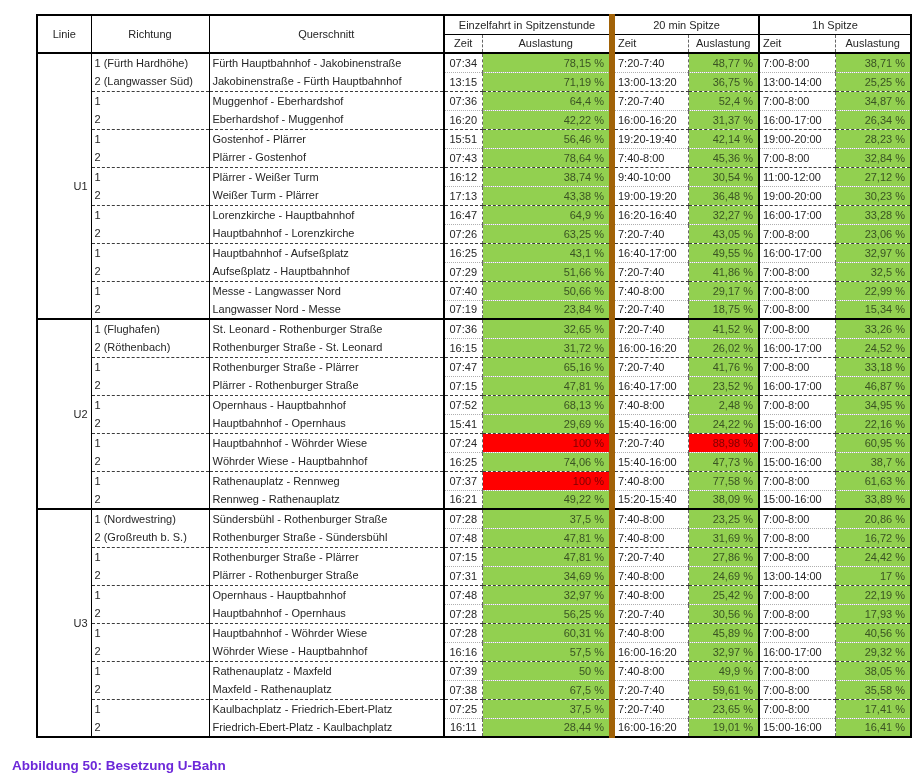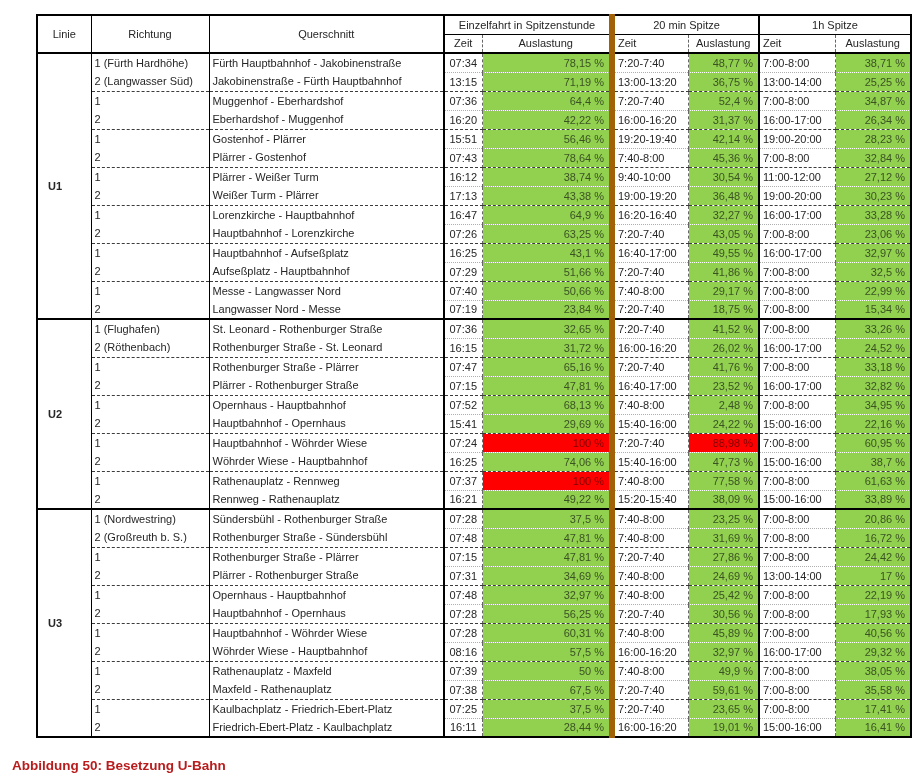--- a/index.html
+++ b/index.html
@@ -50,41 +50,40 @@
   .hgroup  { border-bottom: 1px solid #000; }
   .hmain   { border-bottom: 2px solid #000; }
   tr.hsub th { border-bottom: 2px solid #000; }
   
   tr.inner td.val   { border-bottom: 1px dotted #aeaeae; }
   tr.pairend td     { border-bottom: 1px dashed #3c3c3c; }
   tr.groupend td    { border-bottom: 2px solid #000; }
   td.linie-cell {
     border-bottom: 2px solid #000;
     vertical-align: middle;
-    text-align: left;
+    text-align: right;
     padding-left: 10px;
-    font-weight: bold;
   }
   
   td.ausl {
     background: var(--green, #92D050);
     color: var(--green-text, #3a5323);
     text-align: right;
     padding-right: 5px;
   }
   td.ausl.red {
     background: var(--red, #FF0000);
     color: var(--red-text, #7d0000);
   }
   td.tcell { text-align: left; }
   .caption {
     margin: 20px 17px 0 12px;
     font-size: 13.5px;
     font-weight: bold;
-    color: #b91c1c;
+    color: #6d28d9;
     font-family: "Liberation Sans", sans-serif;
   }
 </style>
 </head>
 <body>
 
 <div class="page">
 
   <table class="besetzung">
     <colgroup>
@@ -290,21 +289,21 @@
           <td class="c-a3 val ausl">33,18 %</td>
         </tr>
         <tr class="pairend">
           <td class="c-richtung tcell">2</td>
           <td class="c-quer tcell">Plärrer - Rothenburger Straße</td>
           <td class="c-z1 val zeit">07:15</td>
           <td class="c-a1 val ausl">47,81 %</td>
           <td class="c-z2 val zeit">16:40-17:00</td>
           <td class="c-a2 val ausl">23,52 %</td>
           <td class="c-z3 val zeit">16:00-17:00</td>
-          <td class="c-a3 val ausl">32,82 %</td>
+          <td class="c-a3 val ausl">46,87 %</td>
         </tr>
         <tr class="inner">
           <td class="c-richtung tcell">1</td>
           <td class="c-quer tcell">Opernhaus - Hauptbahnhof</td>
           <td class="c-z1 val zeit">07:52</td>
           <td class="c-a1 val ausl">68,13 %</td>
           <td class="c-z2 val zeit">7:40-8:00</td>
           <td class="c-a2 val ausl">2,48 %</td>
           <td class="c-z3 val zeit">7:00-8:00</td>
           <td class="c-a3 val ausl">34,95 %</td>
@@ -426,21 +425,21 @@
           <td class="c-z1 val zeit">07:28</td>
           <td class="c-a1 val ausl">60,31 %</td>
           <td class="c-z2 val zeit">7:40-8:00</td>
           <td class="c-a2 val ausl">45,89 %</td>
           <td class="c-z3 val zeit">7:00-8:00</td>
           <td class="c-a3 val ausl">40,56 %</td>
         </tr>
         <tr class="pairend">
           <td class="c-richtung tcell">2</td>
           <td class="c-quer tcell">Wöhrder Wiese - Hauptbahnhof</td>
-          <td class="c-z1 val zeit">08:16</td>
+          <td class="c-z1 val zeit">16:16</td>
           <td class="c-a1 val ausl">57,5 %</td>
           <td class="c-z2 val zeit">16:00-16:20</td>
           <td class="c-a2 val ausl">32,97 %</td>
           <td class="c-z3 val zeit">16:00-17:00</td>
           <td class="c-a3 val ausl">29,32 %</td>
         </tr>
         <tr class="inner">
           <td class="c-richtung tcell">1</td>
           <td class="c-quer tcell">Rathenauplatz - Maxfeld</td>
           <td class="c-z1 val zeit">07:39</td>

